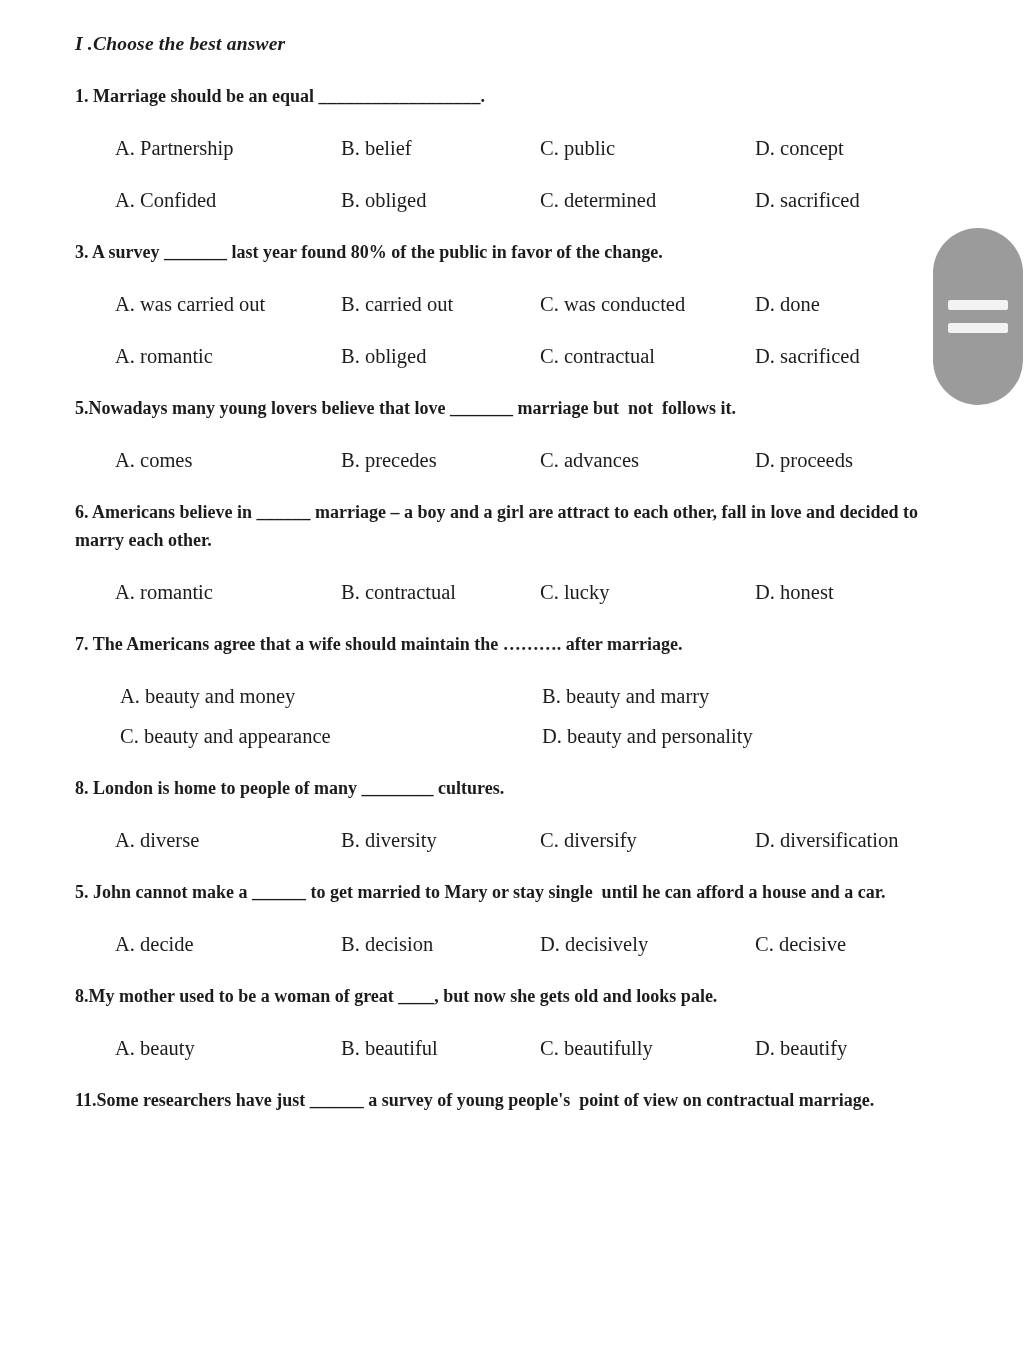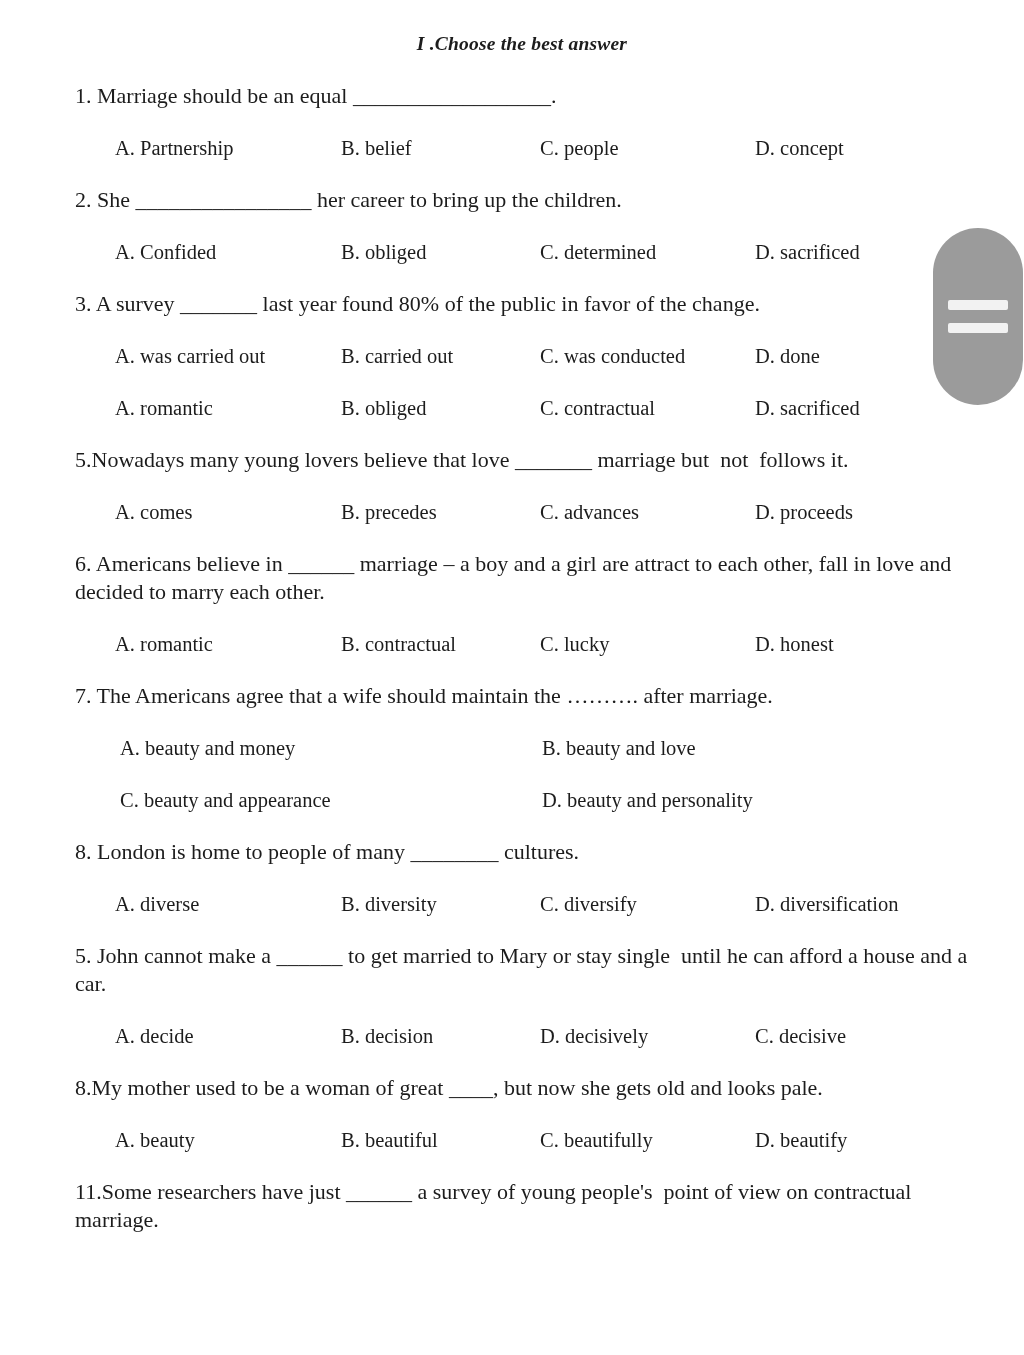--- a/index.html
+++ b/index.html
@@ -18,38 +18,38 @@
     height: 100%;
     padding: 30px 55px 0 75px;
   }
   .section-title {
     font-size: 19.5px;
     line-height: 28px;
     font-weight: bold;
     font-style: italic;
     margin: 0 0 24px 0;
     letter-spacing: 0.2px;
-    text-align: center;
   }
   .q-text {
-    font-size: 22px;
+    font-size: 18px;
     line-height: 28px;
     margin: 0 0 24px 0;
     white-space: pre-wrap;
+    font-weight: bold;
   }
   .options {
     display: grid;
     grid-template-columns: 226px 199px 215px 1fr;
     font-size: 20.5px;
     line-height: 28px;
     margin: 0 0 24px 40px;
   }
   .options.two-col {
     grid-template-columns: 422px 1fr;
-    row-gap: 24px;
+    row-gap: 12px;
     margin-left: 45px;
   }
   .opt { white-space: nowrap; }
   
   .drag-handle {
     position: absolute;
     left: 933px;
     top: 228px;
     width: 90px;
     height: 177px;
@@ -73,25 +73,24 @@
 <body>
 
 <div class="page">
 
   <h1 class="section-title">I .Choose the best answer</h1>
 
   <p class="q-text">1. Marriage should be an equal __________________.</p>
   <div class="options">
     <span class="opt">A. Partnership</span>
     <span class="opt">B. belief</span>
-    <span class="opt">C. people</span>
+    <span class="opt">C. public</span>
     <span class="opt">D. concept</span>
   </div>
 
-  <p class="q-text">2. She ________________ her career to bring up the children.</p>
   <div class="options">
     <span class="opt">A. Confided</span>
     <span class="opt">B. obliged</span>
     <span class="opt">C. determined</span>
     <span class="opt">D. sacrificed</span>
   </div>
 
   <p class="q-text">3. A survey _______ last year found 80% of the public in favor of the change.</p>
   <div class="options">
     <span class="opt">A. was carried out</span>
@@ -119,21 +118,21 @@
   <div class="options">
     <span class="opt">A. romantic</span>
     <span class="opt">B. contractual</span>
     <span class="opt">C. lucky</span>
     <span class="opt">D. honest</span>
   </div>
 
   <p class="q-text">7. The Americans agree that a wife should maintain the ………. after marriage.</p>
   <div class="options two-col">
     <span class="opt">A. beauty and money</span>
-    <span class="opt">B. beauty and love</span>
+    <span class="opt">B. beauty and marry</span>
     <span class="opt">C. beauty and appearance</span>
     <span class="opt">D. beauty and personality</span>
   </div>
 
   <p class="q-text">8. London is home to people of many ________ cultures.</p>
   <div class="options">
     <span class="opt">A. diverse</span>
     <span class="opt">B. diversity</span>
     <span class="opt">C. diversify</span>
     <span class="opt">D. diversification</span>

